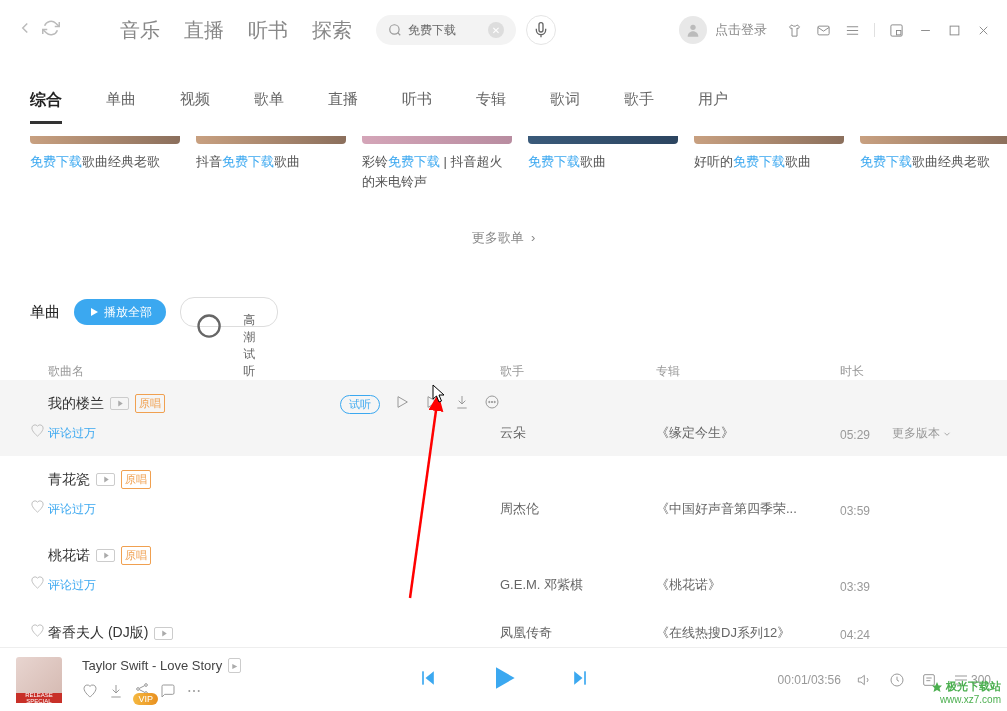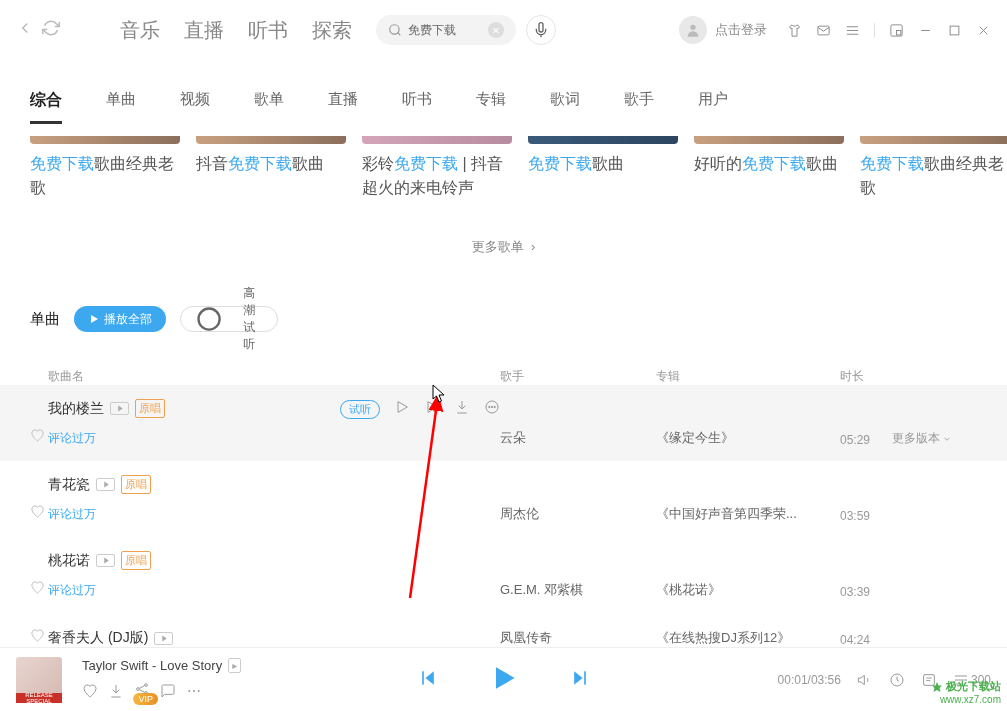--- a/index.html
+++ b/index.html
@@ -28,30 +28,30 @@
 
 .sub-tabs { display: flex; gap: 44px; padding: 0 30px; margin-top: 30px; }
 .sub-tab { font-size: 15px; color: #666; cursor: pointer; padding-bottom: 10px; }
 .sub-tab.active { font-size: 16px; font-weight: 600; color: #222; border-bottom: 3px solid #333; }
 
 .cards-row { display: flex; gap: 16px; padding: 0 30px; margin-top: 12px; }
 .card { width: 150px; }
 .card-img { width: 150px; height: 8px; background: linear-gradient(90deg, #c8a080, #8b6f5c); border-radius: 0 0 4px 4px; }
 .card:nth-child(3) .card-img { background: linear-gradient(90deg, #d4a5b8, #b88ca0); }
 .card:nth-child(4) .card-img { background: linear-gradient(90deg, #3a5a7a, #2c4560); }
-.card-caption { font-size: 16px; color: #555; margin-top: 8px; line-height: 1.5; }
+.card-caption { font-size: 13px; color: #555; margin-top: 8px; line-height: 1.5; }
 .card-caption .hl { color: #3ba8f0; }
 
 .more-link { text-align: center; margin-top: 38px; font-size: 13px; color: #888; cursor: pointer; }
 
 .section-header { display: flex; align-items: center; gap: 14px; padding: 0 30px; margin-top: 50px; }
 .section-title { font-size: 15px; color: #222; font-weight: 500; }
 .play-all-btn { background: #3ba8f0; color: #fff; border-radius: 14px; height: 26px; padding: 0 14px; display: flex; align-items: center; font-size: 12px; cursor: pointer; gap: 4px; }
 .play-all-btn svg { width: 12px; height: 12px; fill: #fff; }
-.climax-btn { border: 1px solid #ddd; color: #666; border-radius: 14px; height: 26px; padding: 0 14px; display: flex; align-items: center; font-size: 12px; cursor: pointer; gap: 20px; }
+.climax-btn { border: 1px solid #ddd; color: #666; border-radius: 14px; height: 26px; padding: 14px 14px; display: flex; align-items: flex-start; font-size: 12px; cursor: pointer; gap: 20px; }
 
 .table-head { display: flex; padding: 0 30px; margin-top: 36px; font-size: 12px; color: #999; }
 .col-song { width: 470px; padding-left: 18px; }
 .col-artist { width: 156px; }
 .col-album { width: 184px; }
 .col-duration { flex: 1; }
 
 .song-row { display: flex; align-items: flex-end; padding: 14px 30px; position: relative; }
 .song-row.active { background: #f5f5f5; }
 .heart { width: 18px; color: #bbb; cursor: pointer; margin-top: 1px; }

